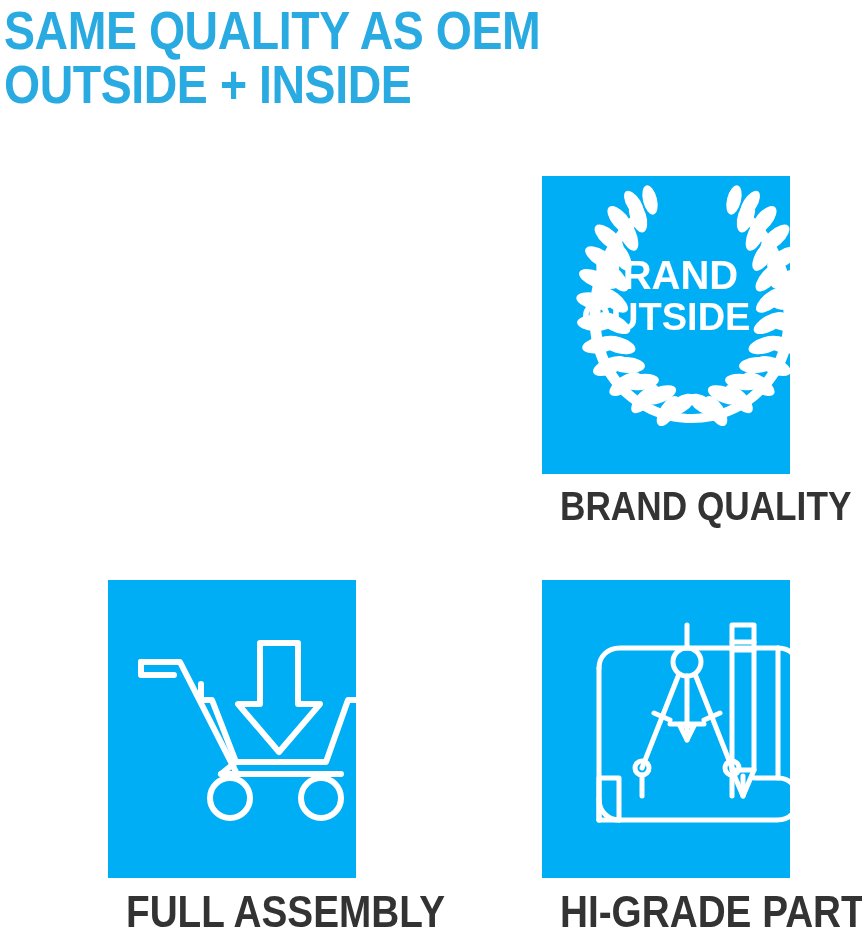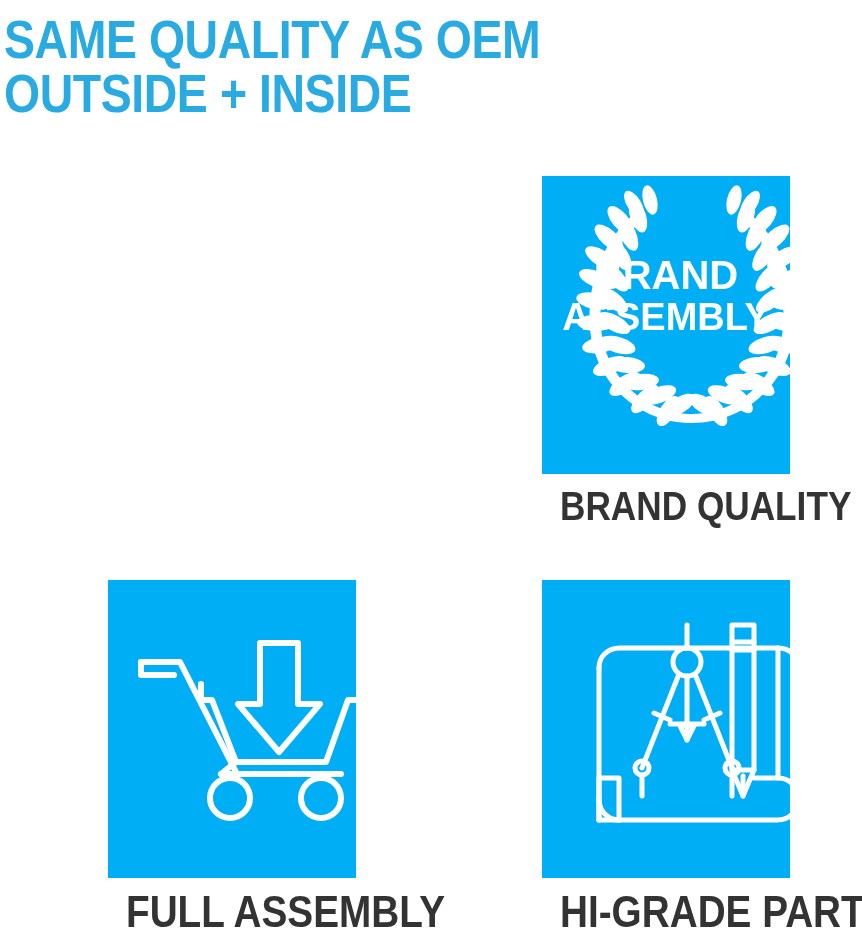--- a/index.html
+++ b/index.html
@@ -5,21 +5,21 @@
   html,body{margin:0;padding:0;}
   body{
     width:862px;height:929px;
     background:#ffffff;
     font-family:"Liberation Sans",sans-serif;
     overflow:hidden;
     position:relative;
   }
   .headline{
     position:absolute;
-    left:4px;top:12px;
+    left:4px;top:3px;
     width:854px;
   }
   .headline-line{
     color:#29abe2;
     font-family:"Liberation Sans",sans-serif;
     font-weight:bold;
     font-size:54px;
     line-height:54px;
     letter-spacing:-0.5px;
     transform:scaleX(0.86);
@@ -159,21 +159,21 @@
               <ellipse cx="99" cy="206" rx="8" ry="18" transform="rotate(-98 99 206)"></ellipse>
               <ellipse cx="103" cy="223" rx="8" ry="18" transform="rotate(-136 103 223)"></ellipse>
               <ellipse cx="117" cy="219" rx="8" ry="18" transform="rotate(-110 117 219)"></ellipse>
               <ellipse cx="126" cy="235" rx="8" ry="17" transform="rotate(-148 126 235)"></ellipse>
               <ellipse cx="138" cy="229" rx="8" ry="17" transform="rotate(-122 138 229)"></ellipse>
             </g>
           </g>
         </svg>
         <div class="wreath-text">
           <div class="wreath-brand">BRAND</div>
-          <div class="wreath-quality">ASSEMBLY</div>
+          <div class="wreath-quality">OUTSIDE</div>
         </div>
       </div>
       <div class="tile-label">BRAND QUALITY</div>
     </div>
 
   </div>
 
   <div class="row row2">
 
     <div class="cell col0">

